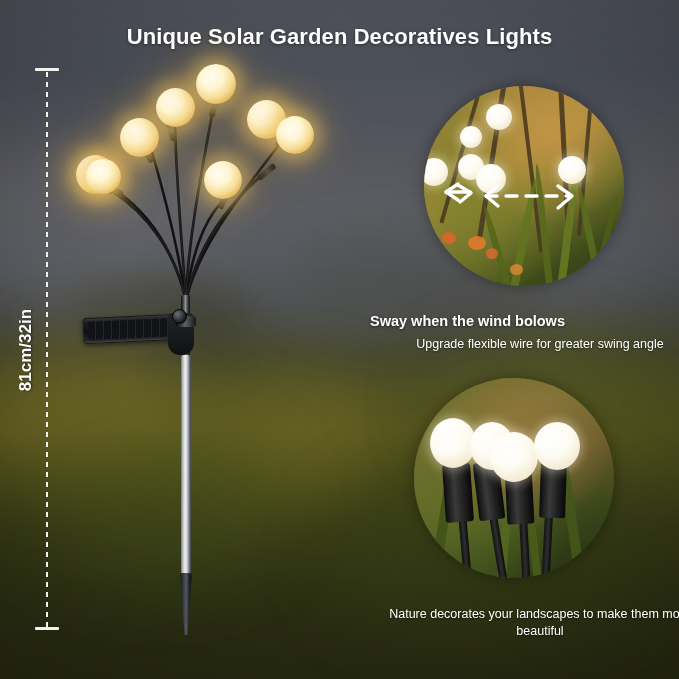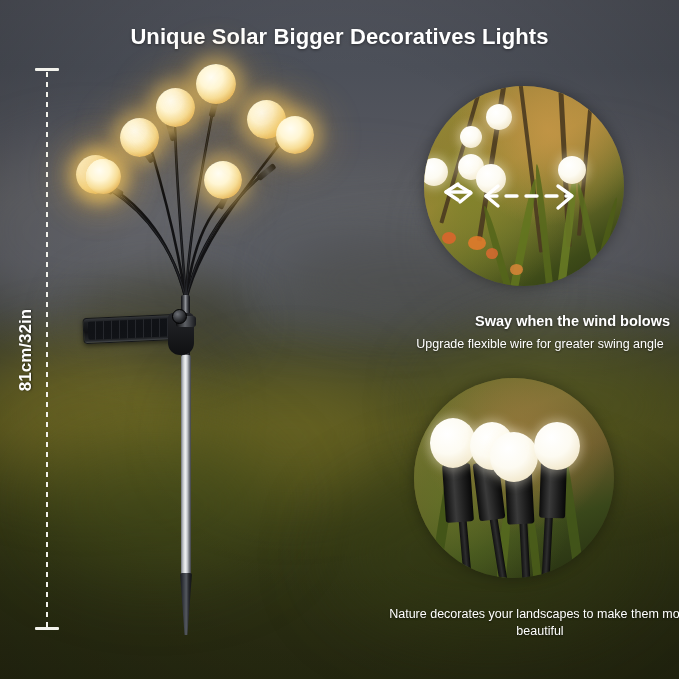--- a/index.html
+++ b/index.html
@@ -153,21 +153,21 @@
     background:linear-gradient(90deg,#0c0c0c 0%,#3a3a3a 38%,#1d1d1d 72%,#070707 100%);
     border-radius:3px;
   }
   .c-stem{ position:absolute; background:linear-gradient(90deg,#111,#2e2e2e 50%,#0a0a0a); border-radius:2px; }
 
   
   .arrow-svg{ position:absolute; left:0; top:0; width:200px; height:200px; overflow:visible; }
 
   
   .cap-head{
-    position:absolute; left:370px; width:300px; text-align:right;
+    position:absolute; left:370px; width:300px; text-align:left;
     font-size:14.5px; font-weight:bold; color:#ffffff;
     text-shadow:0 1px 3px rgba(0,0,0,.55);
   }
   .cap-sub{
     position:absolute; left:368px; width:304px; text-align:center;
     font-size:12.5px; color:#ffffff; line-height:1.32;
     text-shadow:0 1px 2px rgba(0,0,0,.5);
     margin-left:20px;
   }
   .cap1-head{ top:313px; }
@@ -186,21 +186,21 @@
   <div class="bg-blob blob-c"></div>
   <div class="bg-blob blob-i"></div>
   <div class="bg-blob blob-j"></div>
   <div class="bg-blob blob-d"></div>
   <div class="bg-blob blob-e"></div>
   <div class="bg-blob blob-f"></div>
   <div class="bg-blob blob-g"></div>
   <div class="bg-blob blob-h"></div>
   <div class="bg-vignette"></div>
 
-  <div class="title">Unique Solar Bigger Decoratives Lights</div>
+  <div class="title">Unique Solar Garden Decoratives Lights</div>
 
   <div class="measure-cap cap-top"></div>
   <div class="measure-line"></div>
   <div class="measure-cap cap-bot"></div>
   <div class="measure-label">81cm/32in</div>
 
   <div class="product">
     <svg width="360" height="360" style="position:absolute;left:0;top:0;overflow:visible">
       <g fill="none" stroke="#121214" stroke-width="2.6" stroke-linecap="round">
         <path d="M186 300 C 176 255, 150 215, 110 190"></path>

